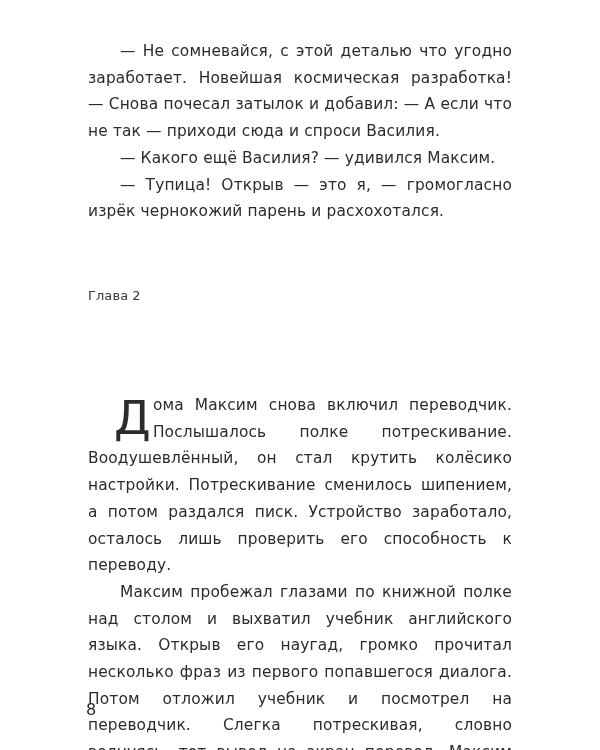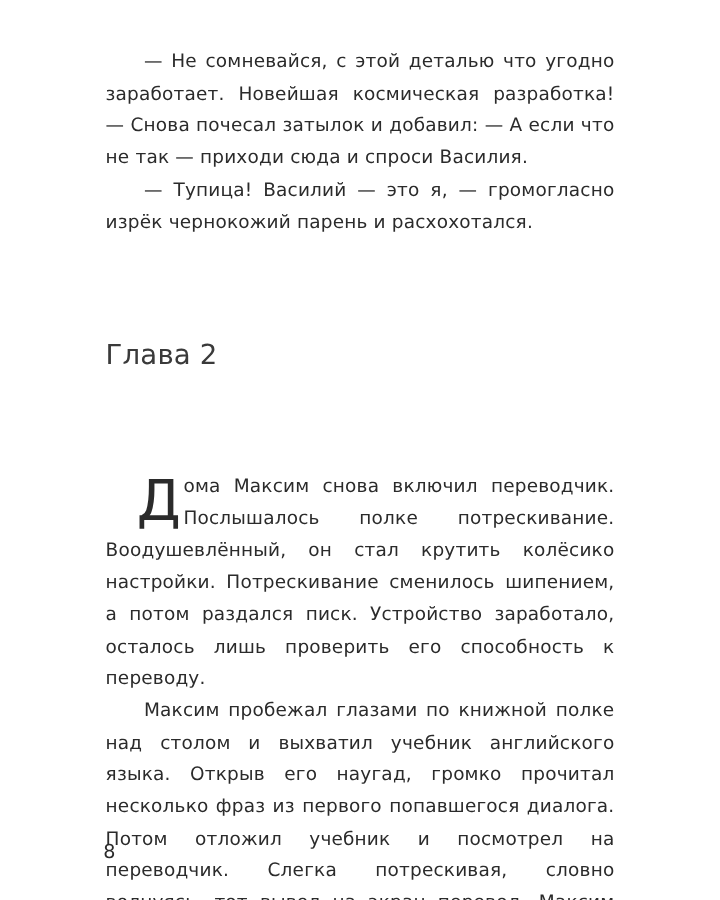--- a/index.html
+++ b/index.html
@@ -47,21 +47,21 @@
 
   
   .chapter-head {
     position: absolute;
     left: 88px;
     top: 284px;
     width: 424px;
   }
 
   .chapter-label {
-    font-size: 23px;
+    font-size: 13px;
     line-height: 24px;
     color: #3a3a3a;
     font-weight: 400;
     letter-spacing: 0.005em;
   }
 
   .chapter-title-row {
     margin-top: 23px;
     display: flex;
     align-items: flex-start;
@@ -153,21 +153,22 @@
     line-height: 20px;
   }
 </style>
 </head>
 <body>
 
 <div class="page">
 
   <div class="block-top">
     <p class="para">— Не сомневайся, с этой деталью что угодно заработает. Новейшая космическая разработка! — Снова почесал затылок и добавил: — А если что не так — приходи сюда и спроси Василия.</p>
-    <p class="para">— Тупица! Василий — это я, — громогласно изрёк чернокожий парень и расхохотался.</p>
+    <p class="para">— Какого ещё Василия? — удивился Максим.</p>
+    <p class="para">— Тупица! Открыв — это я, — громогласно изрёк чернокожий парень и расхохотался.</p>
   </div>
 
   <div class="chapter-head">
     <div class="chapter-label">Глава 2</div>
   </div>
 
   <div class="block-body">
     <p class="para no-indent">
       <span class="body-dropcap">Д</span><span>ома Максим снова включил переводчик. Послышалось полке потрескивание. Воодушевлённый, он стал крутить колёсико настройки. Потрескивание сменилось шипением, а потом раздался писк. Устройство заработало, осталось лишь проверить его способность к переводу.</span>
     </p>

